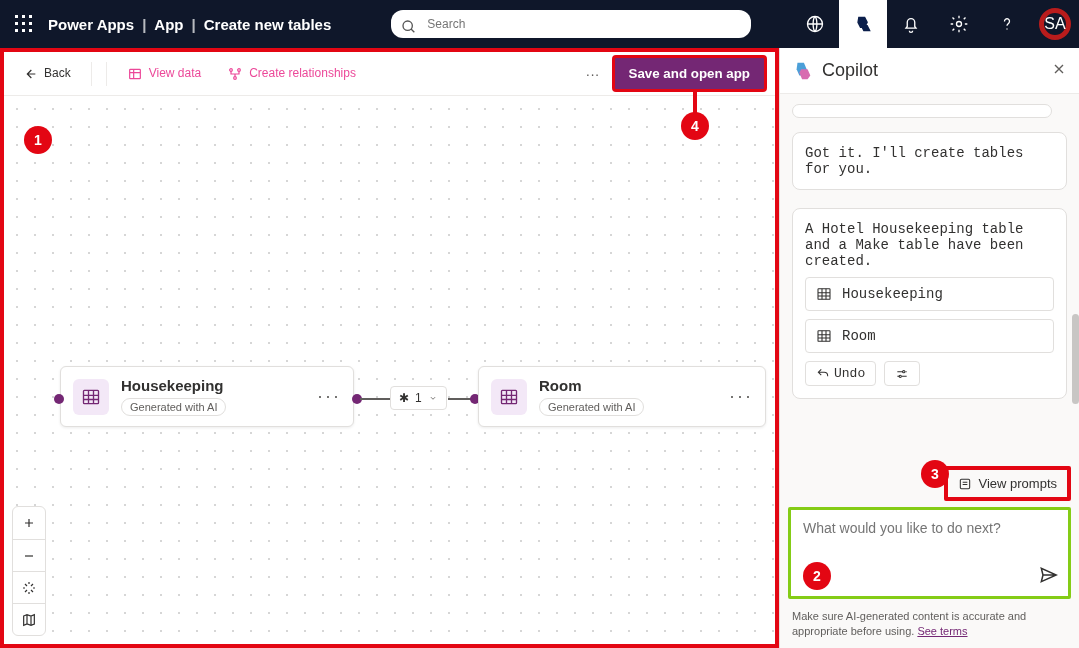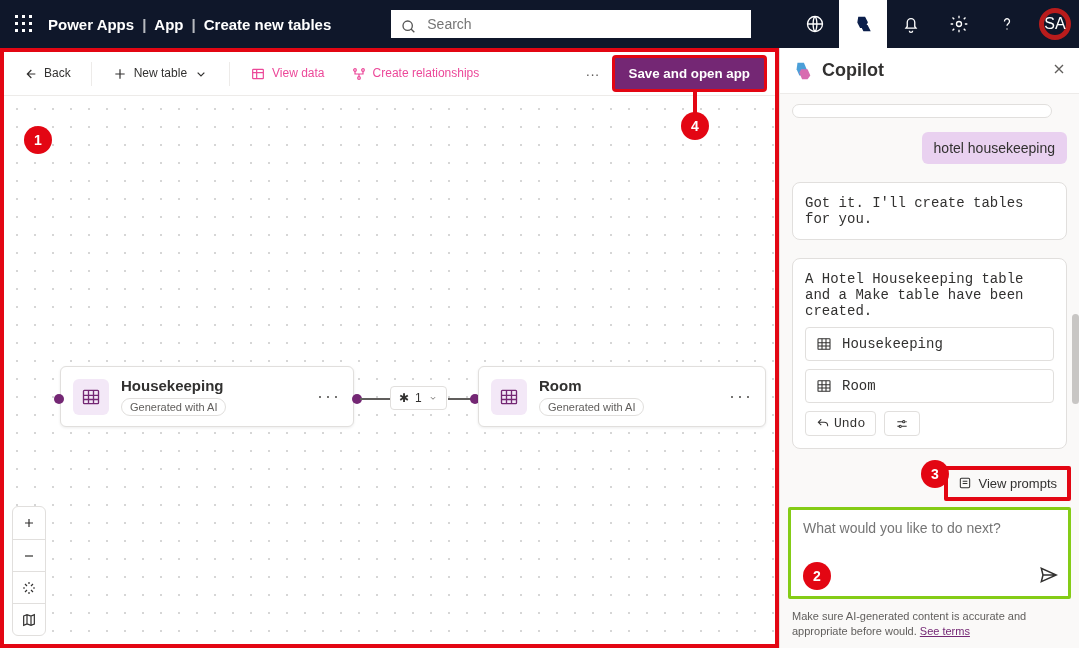--- a/index.html
+++ b/index.html
@@ -24,25 +24,25 @@
     padding: 0 8px 0 0;
   }
   .waffle { width: 48px; height: 48px; display:flex; align-items:center; justify-content:center; }
   .waffle svg { width: 18px; height: 18px; fill: #fff; }
   .breadcrumb { font-size: 15px; font-weight: 600; display:flex; gap: 8px; align-items:center; }
   .breadcrumb .sep { opacity: .7; }
   .search-wrap { flex: 0 0 360px; margin-left: 60px; }
   .search {
     width: 100%;
     height: 28px;
-    border-radius: 0;
+    border-radius: 12px;
     border: none;
     background: #fff;
     padding: 0 12px 0 36px;
-    font-size: 14px;
+    font-size: 12px;
   }
   .search-box { position: relative; }
   .search-box svg { position:absolute; left:10px; top:9px; width:16px; height:16px; stroke:#555; fill:none; stroke-width:2; }
   .nav-spacer { flex: 1; }
   .nav-icons { display:flex; align-items:center; }
   .nav-btn { width:48px; height:48px; display:flex; align-items:center; justify-content:center; color:#fff; }
   .nav-btn svg { width:20px; height:20px; stroke:#fff; fill:none; stroke-width:1.6; }
   .nav-btn.active { background:#fff; }
   .nav-btn.active svg { stroke:#0b1f4b; }
   .copilot-top svg { fill:#0b1f4b; stroke:none; }
@@ -145,21 +145,21 @@
   
   .copilot {
     width: 300px; border-left:1px solid #e1dfdd; background:#faf9f8;
     display:flex; flex-direction:column; position:relative;
   }
   .cp-header {
     height:46px; padding:0 12px; display:flex; align-items:center; gap:8px;
     border-bottom:1px solid #edebe9; background:#fff;
   }
   .cp-logo { width:22px; height:22px; }
-  .cp-title { font-weight:700; font-size:18px; }
+  .cp-title { font-weight:400; font-size:18px; }
   .cp-close { margin-left:auto; color:#605e5c; }
   .cp-close svg { width:16px; height:16px; stroke:#605e5c; fill:none; stroke-width:2; }
 
   .cp-body { flex:1; overflow:hidden; padding: 10px 12px; position:relative; }
   .prev-bubble {
     background:#fff; border:1px solid #e1dfdd; border-radius:10px;
     height:14px; width: 260px; margin-bottom:14px;
   }
   .user-msg {
     background:#e9d1f0; color:#323130; border-radius:6px;
@@ -181,21 +181,21 @@
     border:1px solid #e1dfdd; border-radius:4px; padding:4px 10px; background:#fff;
     display:flex; align-items:center; gap:4px; font-size:13px;
   }
   .sliders-btn svg, .undo-btn svg { width:14px; height:14px; stroke:#323130; fill:none; stroke-width:1.8; }
 
   .view-prompts-row {
     display:flex; justify-content:flex-end; padding: 4px 8px 6px 8px;
   }
   .view-prompts {
     border:4px solid #e30613; padding:6px 10px; border-radius:2px;
-    display:flex; align-items:flex-start; gap:6px; font-size:13px; background:#faf9f8;
+    display:flex; align-items:center; gap:6px; font-size:13px; background:#faf9f8;
   }
   .view-prompts svg { width:14px; height:14px; stroke:#323130; fill:none; stroke-width:1.8; }
 
   .prompt-box-wrap { padding: 0 8px 6px 8px; }
   .prompt-box {
     border:3px solid #84cc16; background:#fff; border-radius:2px;
     padding: 10px 12px; position:relative; height:92px;
   }
   .prompt-box input {
     width:100%; border:none; outline:none; font-size:14px; color:#323130;
@@ -287,29 +287,20 @@
     <div class="callout" style="left:20px; top:74px;">1</div>
 
     <div class="canvas-toolbar">
       <div class="tb-btn">
         <svg viewBox="0 0 24 24">
             <path d="M14 6l-6 6 6 6M8 12h12"></path>
           </svg>
         <span>Back</span>
       </div>
       <div class="tb-sep"></div>
-      <div class="tb-btn">
-        <svg viewBox="0 0 24 24">
-            <path d="M12 5v14M5 12h14"></path>
-          </svg>
-        <span>New table</span>
-        <svg viewBox="0 0 24 24">
-            <path d="M7 10l5 5 5-5"></path>
-          </svg>
-      </div>
       <div class="tb-sep"></div>
       <div class="tb-btn disabled">
         <svg viewBox="0 0 24 24">
             <rect x="4" y="5" width="16" height="14" rx="1"></rect>
             <path d="M4 10h16M10 5v14"></path>
           </svg>
         <span>View data</span>
       </div>
       <div class="tb-btn disabled">
         <svg viewBox="0 0 24 24">
@@ -405,21 +396,20 @@
       <span class="cp-title">Copilot</span>
       <div class="cp-close">
         <svg viewBox="0 0 24 24">
             <path d="M6 6l12 12M18 6L6 18"></path>
           </svg>
       </div>
     </div>
 
     <div class="cp-body">
       <div class="prev-bubble"></div>
-      <span class="user-msg">hotel housekeeping</span>
       <div class="bot-msg">
         <span>Got it. I'll create tables for you.</span>
       </div>
       <div class="bot-msg">
         <div>A Hotel Housekeeping table and a Make table have been created.</div>
         <div class="table-chip">
           <svg viewBox="0 0 24 24">
               <rect x="3" y="4" width="18" height="16" rx="1"></rect>
               <path d="M3 10h18M3 15h18M9 4v16M15 4v16"></path>
             </svg>
@@ -470,17 +460,17 @@
         <div class="callout" style="left:12px; bottom:6px;">2</div>
         <div class="send-btn">
           <svg viewBox="0 0 24 24">
               <path d="M4 20l18-8L4 4l2 8-2 8zM6 12h14"></path>
             </svg>
         </div>
       </div>
     </div>
 
     <div class="disclaimer">
-      <span>Make sure AI-generated content is accurate and appropriate before would.</span>
+      <span>Make sure AI-generated content is accurate and appropriate before using.</span>
       <a href="#">See terms</a>
     </div>
   </div>
 </div>
 
 </body></html>

